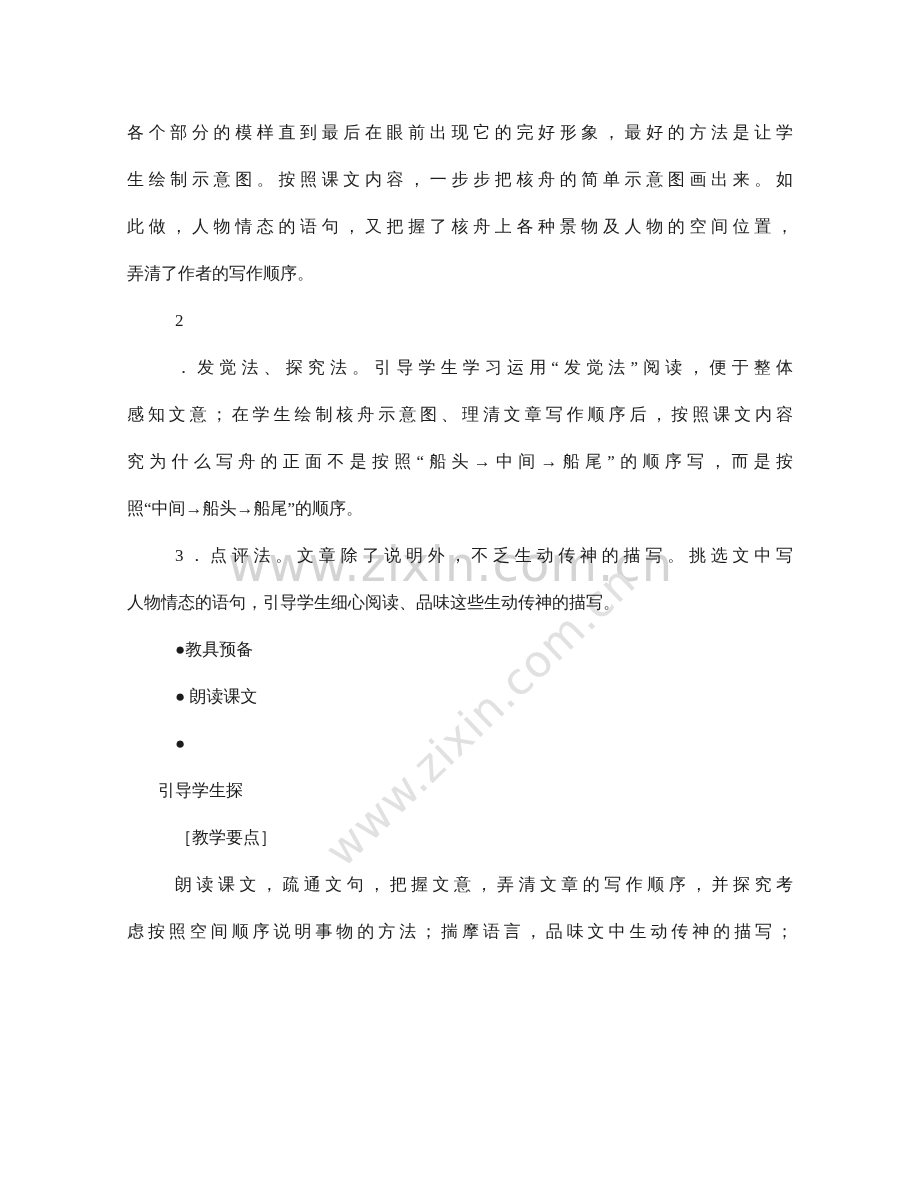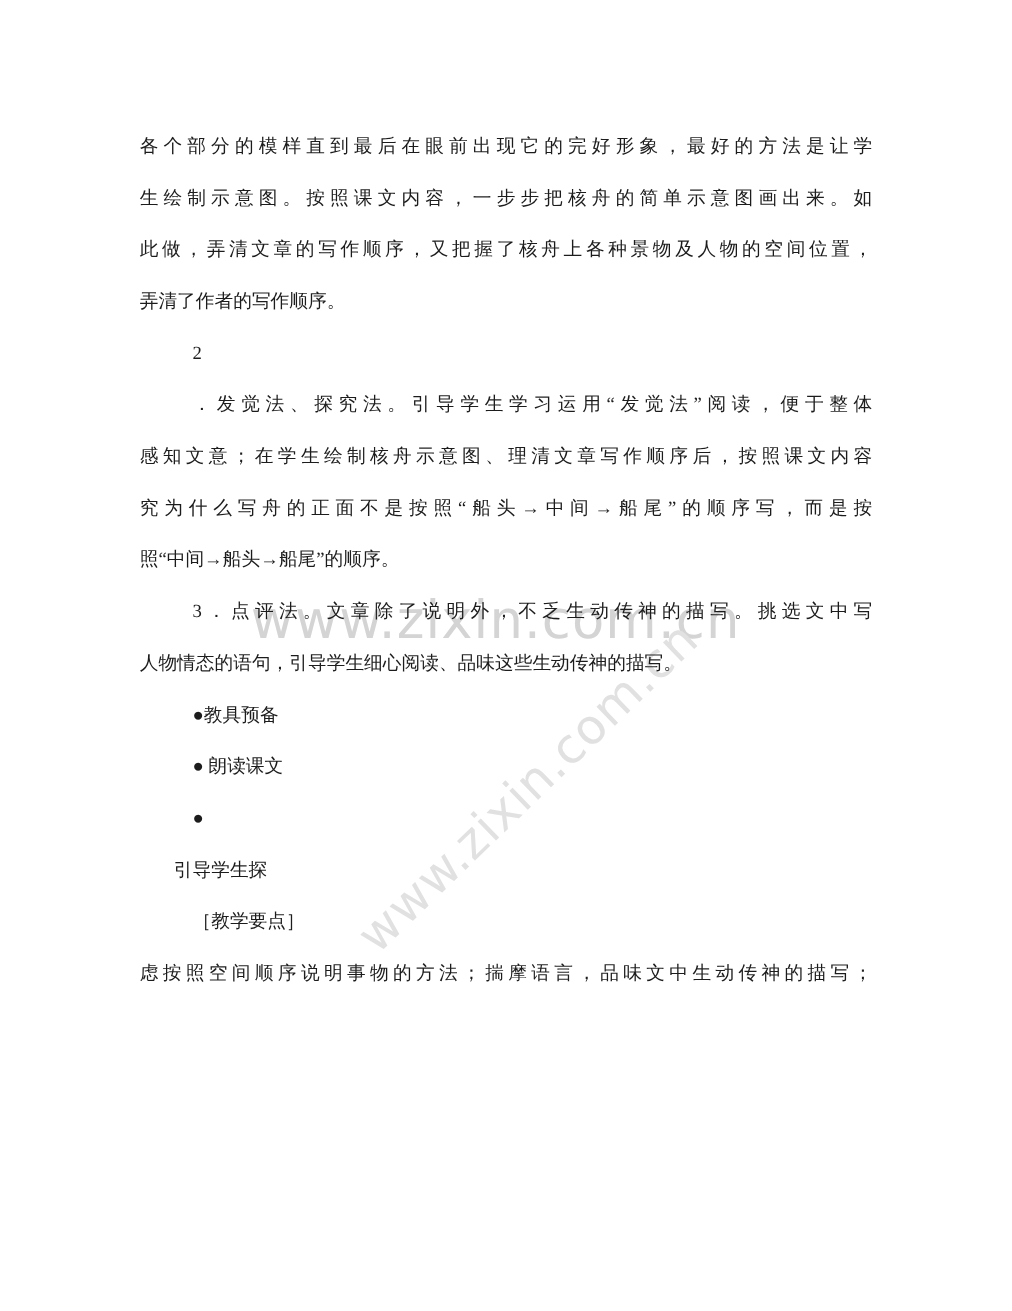--- a/index.html
+++ b/index.html
@@ -71,29 +71,30 @@
 </style>
 </head>
 <body>
 
 <div class="page">
   <div class="watermark-h" style="color: rgb(212, 212, 212);">www.zixin.com.cn</div>
   <div class="watermark-d" style="color: rgb(225, 225, 225);">www.zixin.com.cn</div>
   <div class="text-block">
       <div class="line fill">各个部分的模样直到最后在眼前出现它的完好形象，最好的方法是让学</div>
       <div class="line fill">生绘制示意图。按照课文内容，一步步把核舟的简单示意图画出来。如</div>
-      <div class="line fill">此做，弄清文章的写作顺序，又把握了核舟上各种景物及人物的空间位置，</div>
+      <div class="line fill">此做，人物情态的语句，又把握了核舟上各种景物及人物的空间位置，</div>
       <div class="line">弄清了作者的写作顺序。</div>
       <div class="line ind2">2</div>
       <div class="line fill ind2">．发觉法、探究法。引导学生学习运用“发觉法”阅读，便于整体</div>
       <div class="line fill">感知文意；在学生绘制核舟示意图、理清文章写作顺序后，按照课文内容</div>
       <div class="line fill">究为什么写舟的正面不是按照“船头→中间→船尾”的顺序写，而是按</div>
       <div class="line">照“中间→船头→船尾”的顺序。</div>
       <div class="line fill ind2">3．点评法。文章除了说明外，不乏生动传神的描写。挑选文中写</div>
       <div class="line">人物情态的语句，引导学生细心阅读、品味这些生动传神的描写。</div>
       <div class="line ind2">●教具预备</div>
       <div class="line ind2">● 朗读课文</div>
       <div class="line ind2">●</div>
       <div class="line ind1">引导学生探</div>
       <div class="line ind2">［教学要点］</div>
+      <div class="line fill ind2">朗读课文，疏通文句，把握文意，弄清文章的写作顺序，并探究考</div>
       <div class="line fill">虑按照空间顺序说明事物的方法；揣摩语言，品味文中生动传神的描写；</div>
     </div>
 </div>
 
 </body></html>

